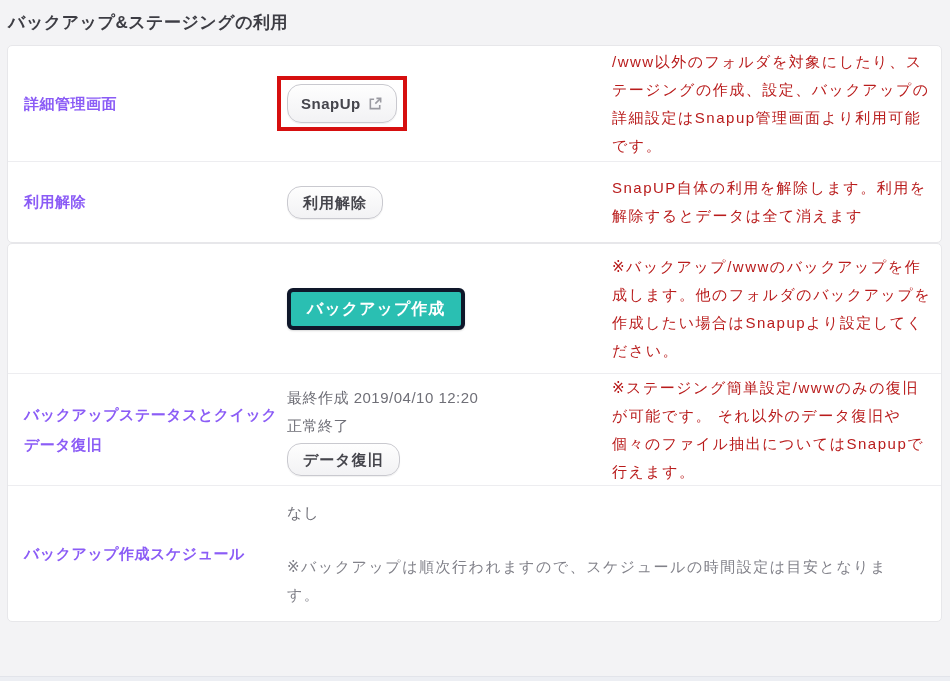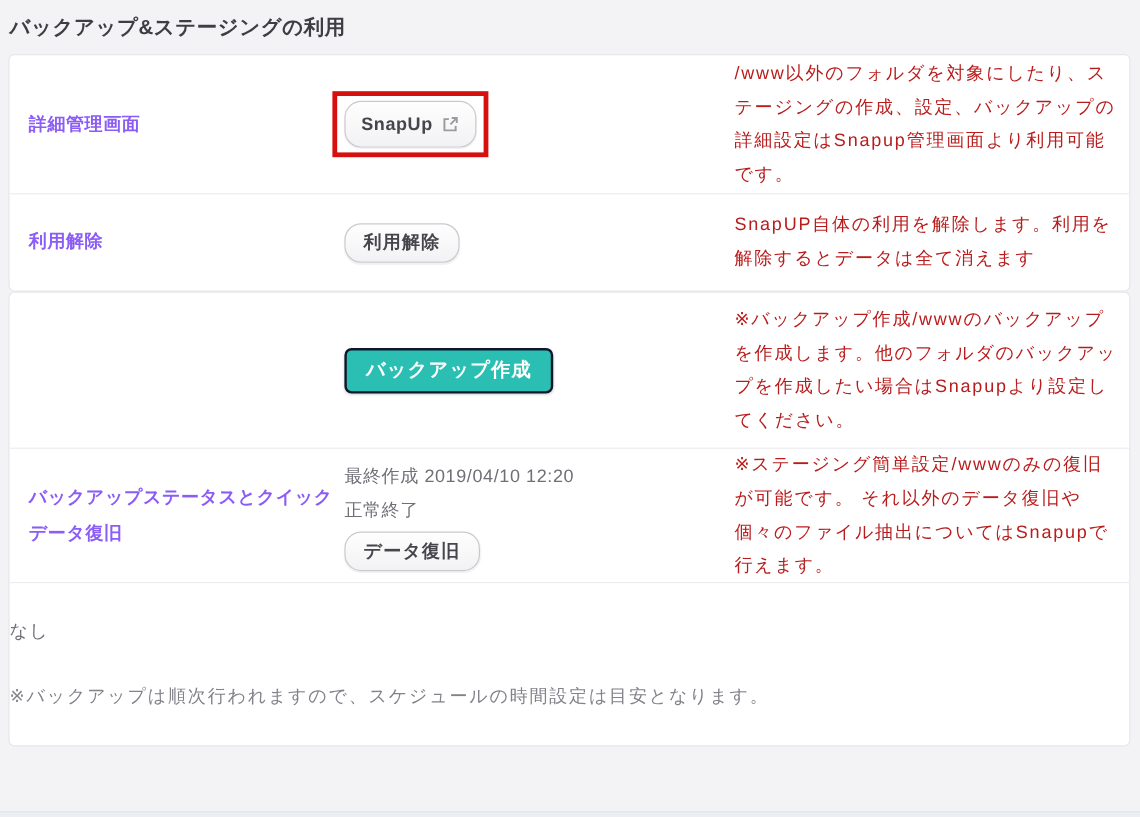--- a/index.html
+++ b/index.html
@@ -61,21 +61,21 @@
   .btn-snapup { padding: 8px 13px; letter-spacing: 0.5px; }
   .btn-restore { margin-top: 3px; }
 
   .highlight-box {
     display: inline-block; line-height: 0;
     border: 4px solid #d60f0f; padding: 4px 6px; margin-left: -10px;
   }
 
   .btn-teal {
     display: inline-block;
-    background: #2abfb2; border: 2px solid #0f172a; border-radius: 6px;
+    background: #2abfb2; border: 4px solid #0f172a; border-radius: 6px;
     color: #ffffff; font-family: inherit; font-weight: bold; font-size: 16px;
     letter-spacing: 1px; line-height: 20px; padding: 7px 16px;
     box-shadow: 0 1px 2px rgba(0,0,0,0.15); cursor: pointer;
   }
 
   .ext-icon { flex: 0 0 auto; }
 
   .bottom-strip {
     position: absolute; left: 0; right: 0; bottom: 0; height: 5px;
     background: #eceef3; border-top: 1px solid #e2e4ea;
@@ -120,36 +120,37 @@
   </div>
 
 
   <div class="card">
 
     <div class="row r-create">
       <div class="col-label"></div>
       <div class="col-mid">
         <button class="btn-teal">バックアップ作成</button>
       </div>
-      <div class="col-desc">※バックアップ作成/wwwのバックアップを作成します。他のフォルダのバックアップを作成したい場合はSnapupより設定してください。</div>
+      <div class="col-desc">※バックアップ/wwwのバックアップを作成します。他のフォルダのバックアップを作成したい場合はSnapupより設定してください。</div>
     </div>
 
     <div class="row r-status">
       <div class="col-label">バックアップステータスとクイックデータ復旧</div>
       <div class="col-mid">
         <div>最終作成 2019/04/10 12:20</div>
         <div>正常終了</div>
         <button class="btn btn-restore">
           <span>データ復旧</span>
         </button>
       </div>
       <div class="col-desc">※ステージング簡単設定/wwwのみの復旧が可能です。 それ以外のデータ復旧や個々のファイル抽出についてはSnapupで行えます。</div>
     </div>
 
     <div class="row r-schedule">
+      <div class="col-label">バックアップ作成スケジュール</div>
       <div class="col-span">
         <div>なし</div>
         <div class="schedule-note">※バックアップは順次行われますので、スケジュールの時間設定は目安となります。</div>
       </div>
     </div>
 
   </div>
 </div>
 
 <div class="bottom-strip"></div>

